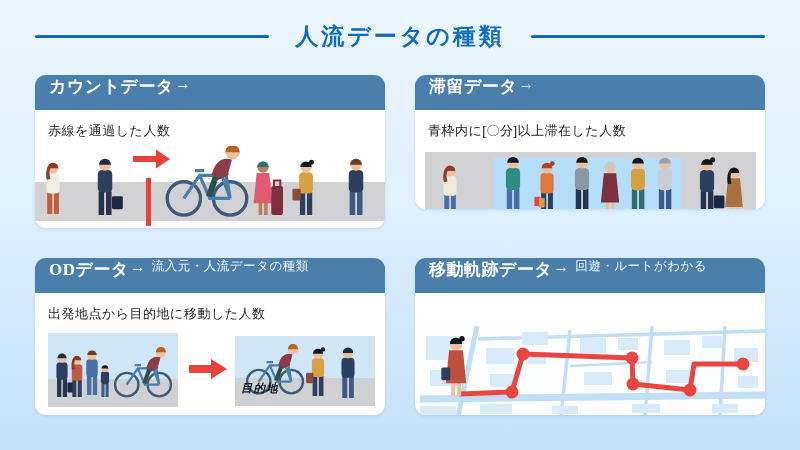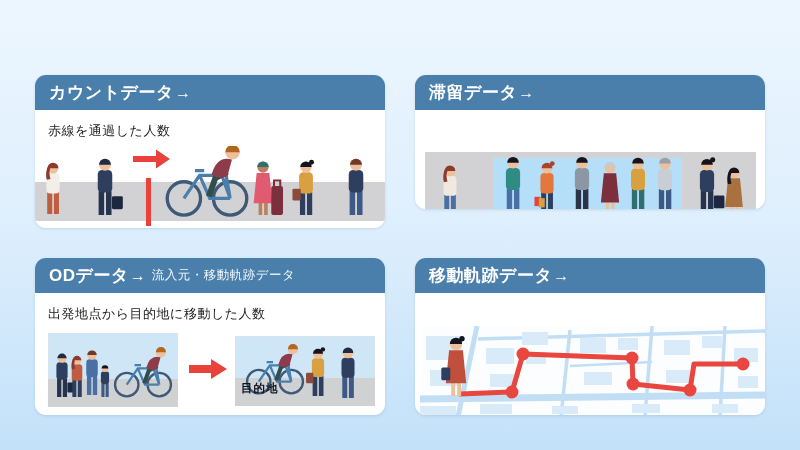--- a/index.html
+++ b/index.html
@@ -11,44 +11,49 @@
   .title-row{position:absolute;left:35px;right:35px;top:21px;display:flex;align-items:center;gap:26px;}
   .rule{flex:1;height:3px;background:#0d6cbd;border-radius:2px;}
   .page-title{font-size:23px;font-weight:bold;color:#0d6cbd;letter-spacing:3px;white-space:nowrap;}
 
   .panel{position:absolute;width:350px;border-radius:11px;box-shadow:0 1px 3px rgba(70,110,150,.18);}
   #panel-count{left:35px;top:75px;height:153px;}
   #panel-stay{left:415px;top:75px;height:134px;}
   #panel-od{left:35px;top:258px;height:157px;}
   #panel-traj{left:415px;top:258px;height:157px;}
 
-  .panel-header{height:35px;background:#4a7fab;border-radius:11px 11px 0 0;display:flex;align-items:center;padding:0 8px 0 14px;color:#fff;}
+  .panel-header{height:35px;background:#4a7fab;border-radius:11px 11px 0 0;display:flex;align-items:flex-start;padding:0 8px 0 14px;color:#fff;font-family:Liberation Serif, serif;}
   .panel-title{font-size:17px;font-weight:bold;letter-spacing:.5px;white-space:nowrap;}
   .panel-arrow{font-size:16px;font-weight:bold;margin:0 6px 0 1px;}
   .panel-benefit{font-size:12.5px;letter-spacing:.5px;color:#f2f8fc;white-space:nowrap;}
 
   .panel-body{position:absolute;top:35px;left:0;right:0;bottom:0;background:#fff;border-radius:0 0 11px 11px;overflow:hidden;}
   .caption{position:absolute;left:13px;top:12px;font-size:13px;color:#1c1c1c;letter-spacing:.5px;}
 
   .illus{position:absolute;display:block;}
   #illus-count{left:0;top:36px;}
   #illus-stay{left:10px;top:40px;}
   #illus-od-left{left:13px;top:40px;}
   #illus-od-right{left:200px;top:43px;}
   #illus-map{left:5px;top:33px;}
   .od-arrow{position:absolute;left:154px;top:66px;}
   .od-label{position:absolute;font-size:11.5px;font-weight:bold;color:#0e1626;letter-spacing:1px;white-space:nowrap;}
   .od-label-origin{left:97px;top:96px;margin-top:33px;}
-  .od-label-dest{left:206px;top:88px;}
+  .od-label-dest{left:206px;top:88px;font-style:italic;}
 </style>
 </head>
 <body>
 
 <div class="page">
 
+  <div class="title-row">
+    <div class="rule"></div>
+    <div class="page-title">人流データの種類</div>
+    <div class="rule"></div>
+  </div>
 
   <div class="panel" id="panel-count">
     <div class="panel-header">
       <span class="panel-title">カウントデータ</span>
       <span class="panel-arrow">→</span>
     </div>
     <div class="panel-body">
       <div class="caption">赤線を通過した人数</div>
       <svg class="illus" id="illus-count" width="350" height="84" viewBox="0 0 350 84">
           <rect x="0" y="36" width="350" height="39" fill="#d2d2d4"></rect>
@@ -107,20 +112,21 @@
         </svg>
     </div>
   </div>
 
   <div class="panel" id="panel-stay">
     <div class="panel-header">
       <span class="panel-title">滞留データ</span>
       <span class="panel-arrow">→</span>
     </div>
     <div class="panel-body">
+      <div class="caption">青枠内に[〇分]以上滞在した人数</div>
       <svg class="illus" id="illus-stay" width="331" height="72" viewBox="0 0 331 72">
           <rect x="0" y="2" width="331" height="70" fill="#d2d2d4"></rect>
           <rect x="68" y="8" width="189" height="59" fill="#b5def8"></rect>
           <g transform="translate(25,66) scale(1.3)">
             <rect x="-4.4" y="-16.5" width="3.8" height="16.5" fill="#4a6fa5"></rect>
             <rect x="0.7" y="-16.5" width="3.8" height="16.5" fill="#4a6fa5"></rect>
             <rect x="-5" y="-31" width="10" height="15.5" rx="3" fill="#efe9df"></rect>
             <circle cx="0" cy="-34.7" r="4.1" fill="#eebf9b"></circle>
             <path d="M-4.1,-34.7 a4.1,4.1 0 0 1 8.2,0 Z" fill="#8a3b2e"></path>
             <path d="M-4.2,-35.5 q-1.8,5.5 -0.5,9.5 l2.8,-0.6 q-1.5,-4.5 -0.1,-7.9 z" fill="#8a3b2e"></path>
@@ -188,21 +194,21 @@
             <path d="M-4.2,-35.5 q-1.8,5.5 -0.5,9.5 l2.8,-0.6 q-1.5,-4.5 -0.1,-7.9 z" fill="#14141e"></path>
           </g>
         </svg>
     </div>
   </div>
 
   <div class="panel" id="panel-od">
     <div class="panel-header">
       <span class="panel-title">ODデータ</span>
       <span class="panel-arrow">→</span>
-      <span class="panel-benefit">流入元・移動軌跡データ</span>
+      <span class="panel-benefit">流入元・人流データの種類</span>
     </div>
     <div class="panel-body">
       <div class="caption">出発地点から目的地に移動した人数</div>
       <svg class="illus" id="illus-od-left" width="130" height="74" viewBox="0 0 130 74">
           <rect x="0" y="0" width="130" height="74" fill="#cfe6f7" stroke="#dbe2e8"></rect>
           <rect x="0" y="46" width="130" height="28" fill="#d0d1d3"></rect>
           <g transform="translate(14,64) scale(1.12)">
             <rect x="-4.4" y="-16.5" width="3.8" height="16.5" fill="#26334f"></rect>
             <rect x="0.7" y="-16.5" width="3.8" height="16.5" fill="#26334f"></rect>
             <rect x="-5" y="-31" width="10" height="15.5" rx="3" fill="#2d3e5f"></rect>
@@ -276,20 +282,21 @@
         </svg>
       <div class="od-label od-label-origin">出発地点</div>
       <div class="od-label od-label-dest">目的地</div>
     </div>
   </div>
 
   <div class="panel" id="panel-traj">
     <div class="panel-header">
       <span class="panel-title">移動軌跡データ</span>
       <span class="panel-arrow">→</span>
+      <span class="panel-benefit">回遊・ルートがわかる</span>
     </div>
     <div class="panel-body">
       <svg class="illus" id="illus-map" width="346" height="91" viewBox="0 0 346 91">
           <rect x="0" y="0" width="346" height="91" fill="#fbfdff"></rect>
           <g stroke="#c2def5" fill="none">
      <path d="M0,73 L346,69" stroke-width="7"></path>
      <path d="M57,0 L38,91" stroke-width="5"></path>
      <path d="M150,4 L141,91" stroke-width="3.5"></path>
      <path d="M232,0 L225,91" stroke-width="3.5"></path>
      <path d="M305,0 L300,91" stroke-width="3.5"></path>

